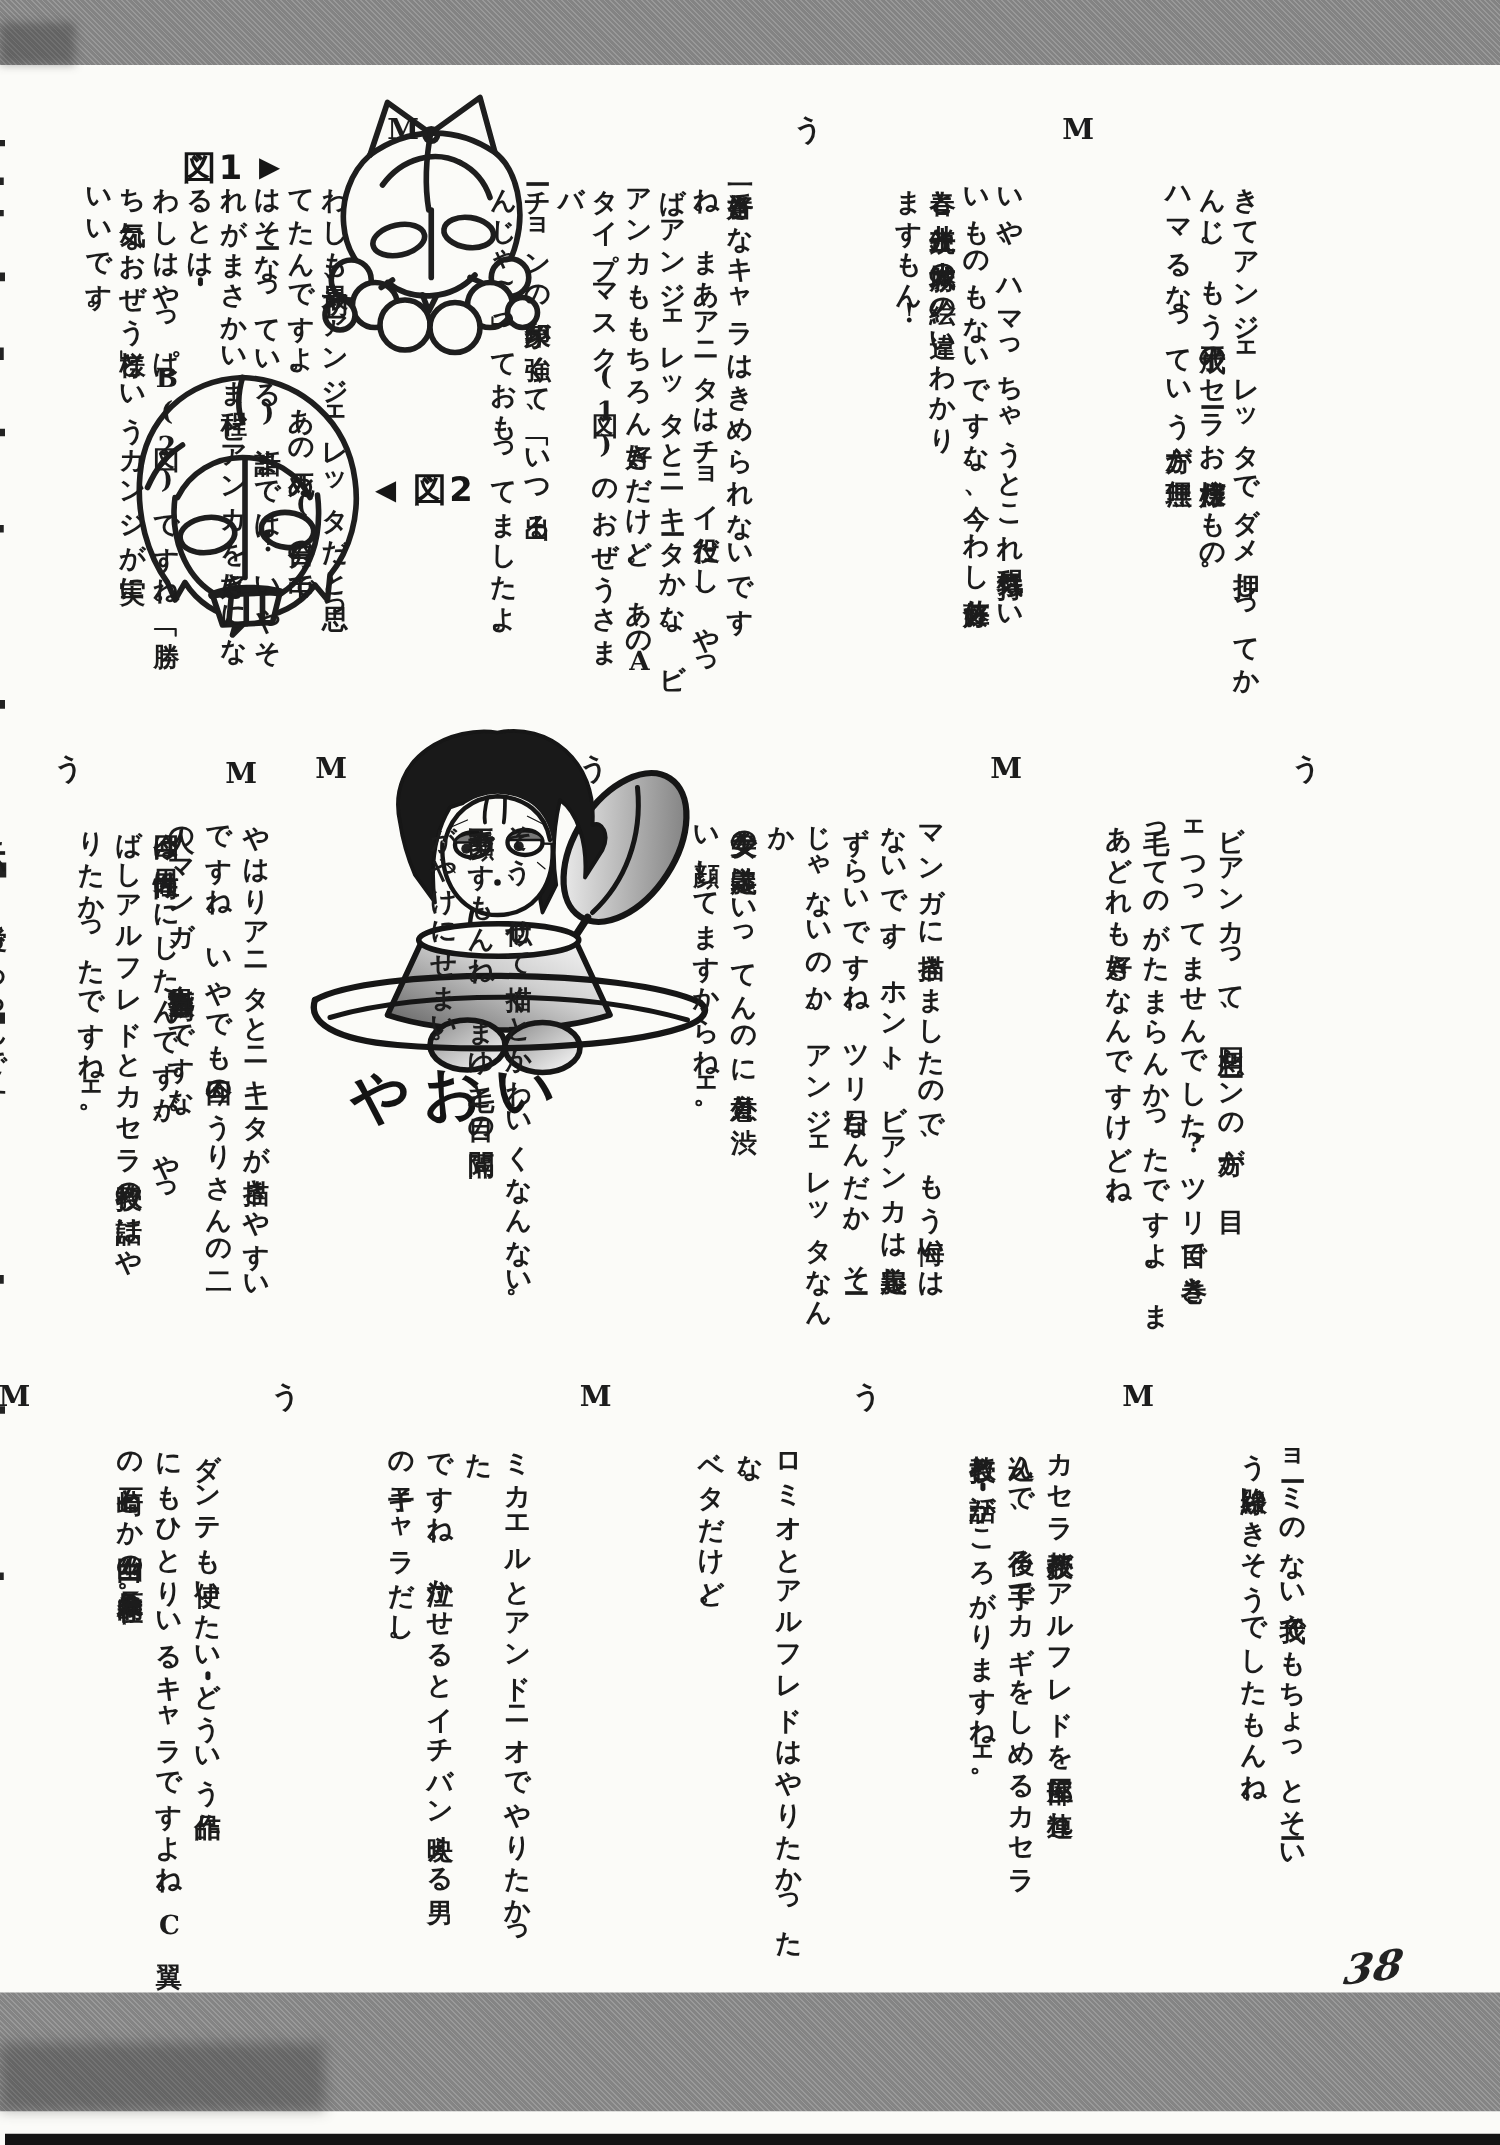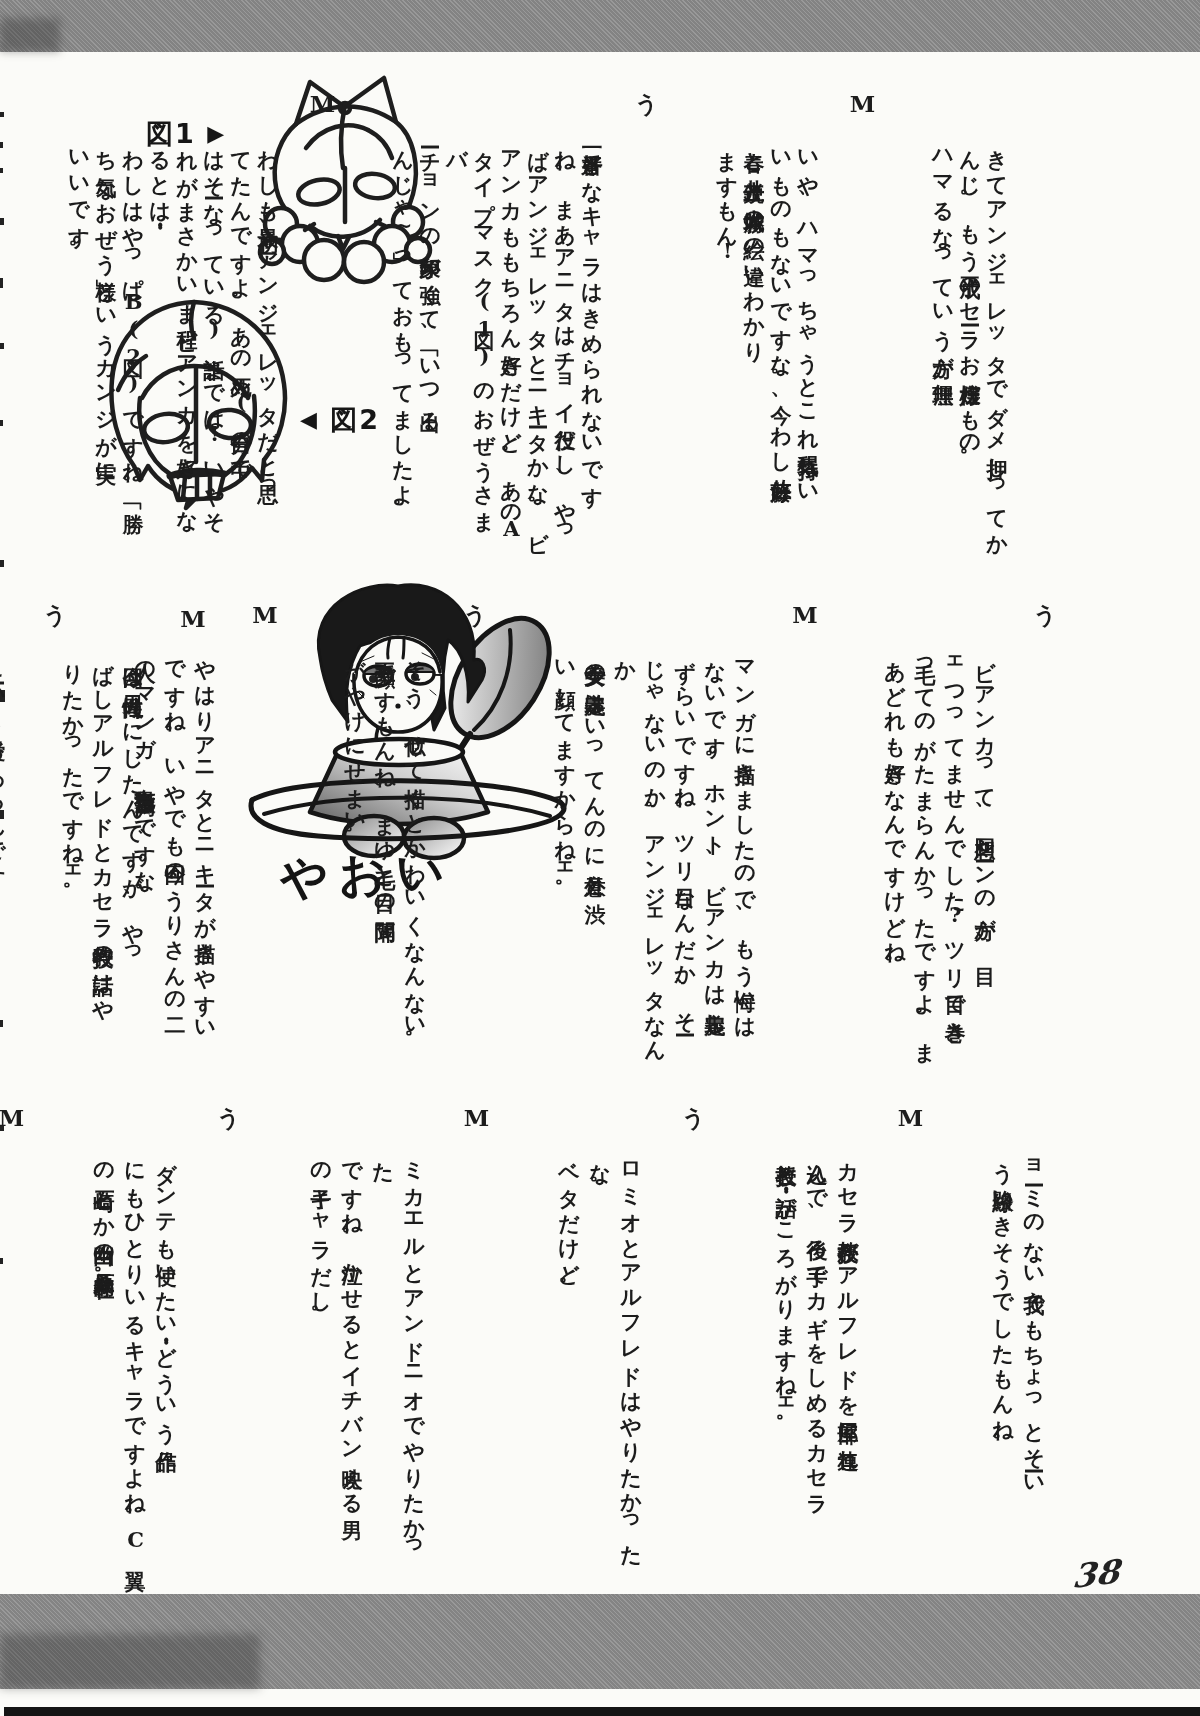--- a/index.html
+++ b/index.html
@@ -142,21 +142,21 @@
       <ellipse cx="84" cy="134" rx="22" ry="14" transform="rotate(-8 84 134)"></ellipse>
       <ellipse cx="148" cy="130" rx="21" ry="14" transform="rotate(6 148 130)"></ellipse>
       <path d="M114 74 L114 168"></path>
       <path d="M88 182 L142 180 L136 204 L96 206 Z" fill="#fbfbf8"></path>
       <path d="M88 182 C104 176 126 176 142 180" stroke-width="7"></path>
       <path d="M103 183 L101 205"></path>
       <path d="M115 182 L115 205"></path>
       <path d="M128 181 L128 204"></path>
     </g>
   </svg>
-  <div class="fig-label" style="left:300px;top:402px;text-align:right;">
+  <div class="fig-label" style="left:300px;top:374px;text-align:right;">
     <span class="tri">◀</span>
     <span>図2</span>
   </div>
 
   <svg class="figure-svg" style="left:238px;top:578px;" width="336" height="290" viewBox="0 0 336 290">
     <defs>
       <linearGradient id="g-spoon" x1="0" y1="1" x2="1" y2="0">
         <stop offset="0" stop-color="#fdfdfd"></stop>
           <stop offset="1" stop-color="#6f6f6f"></stop>
       </linearGradient>

